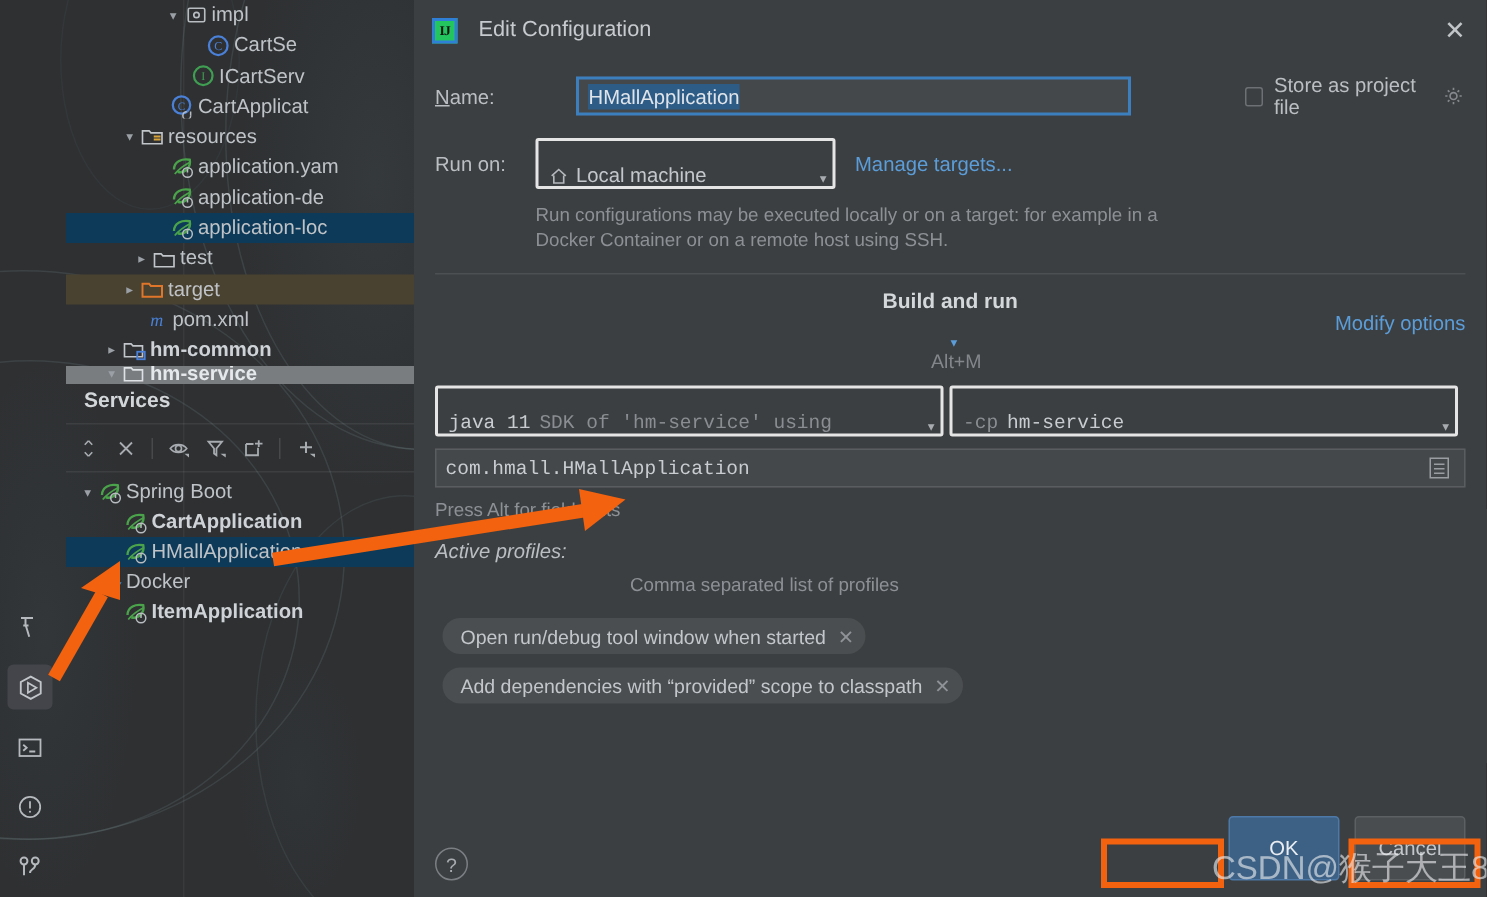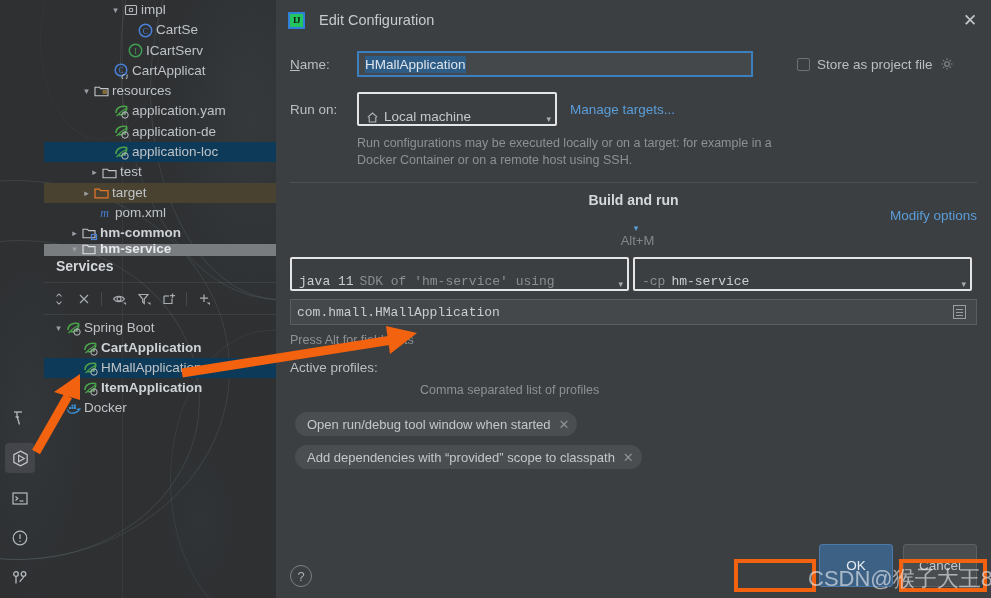--- a/index.html
+++ b/index.html
@@ -542,62 +542,62 @@
         <svg width="16" height="15" viewBox="0 0 16 15">
             <path d="M2 9 C2 3.5 7.5 1.5 12.5 2.5 C13.5 7 9.5 12 4.5 10.5" fill="none" stroke="#4aa34a" stroke-width="1.6"></path>
             <path d="M2.5 12 C5 9 9 6 13 4" fill="none" stroke="#4aa34a" stroke-width="1.2"></path>
             <circle cx="11" cy="11" r="3.2" fill="none" stroke="#b9bdc1" stroke-width="1"></circle>
             <path d="M11 8.5 L11 11" stroke="#b9bdc1" stroke-width="1"></path>
           </svg>
       </span>
       <span class="lbl">HMallApplication</span>
     </div>
 
-    <div class="trow bold">
-      <span style="width:38px;flex:0 0 38px"></span>
-      <span class="ic">
-        <svg width="16" height="15" viewBox="0 0 16 15">
-            <path d="M2 9 C2 3.5 7.5 1.5 12.5 2.5 C13.5 7 9.5 12 4.5 10.5" fill="none" stroke="#4aa34a" stroke-width="1.6"></path>
-            <path d="M2.5 12 C5 9 9 6 13 4" fill="none" stroke="#4aa34a" stroke-width="1.2"></path>
-            <circle cx="11" cy="11" r="3.2" fill="none" stroke="#b9bdc1" stroke-width="1"></circle>
-            <path d="M11 8.5 L11 11" stroke="#b9bdc1" stroke-width="1"></path>
-          </svg>
-      </span>
-      <span class="lbl">ItemApplication</span>
-    </div>
-
     <div class="trow">
       <span style="width:21px;flex:0 0 21px"></span>
       <span class="ic">
         <svg width="16" height="14" viewBox="0 0 16 14">
             <g fill="#3b8fd4">
               <rect x="3" y="6" width="2" height="2"></rect>
               <rect x="5.5" y="6" width="2" height="2"></rect>
               <rect x="8" y="6" width="2" height="2"></rect>
               <rect x="5.5" y="3.6" width="2" height="2"></rect>
               <rect x="8" y="3.6" width="2" height="2"></rect>
             </g>
             <path d="M1.5 8.5 C2 11.5 5 12.5 8 12 C11.5 11.4 13 9.5 13.8 8 C12.5 8.3 11.5 8.3 10.8 8.3" fill="none" stroke="#3b8fd4" stroke-width="1.3"></path>
           </svg>
       </span>
       <span class="lbl">Docker</span>
     </div>
+
+    <div class="trow bold">
+      <span style="width:38px;flex:0 0 38px"></span>
+      <span class="ic">
+        <svg width="16" height="15" viewBox="0 0 16 15">
+            <path d="M2 9 C2 3.5 7.5 1.5 12.5 2.5 C13.5 7 9.5 12 4.5 10.5" fill="none" stroke="#4aa34a" stroke-width="1.6"></path>
+            <path d="M2.5 12 C5 9 9 6 13 4" fill="none" stroke="#4aa34a" stroke-width="1.2"></path>
+            <circle cx="11" cy="11" r="3.2" fill="none" stroke="#b9bdc1" stroke-width="1"></circle>
+            <path d="M11 8.5 L11 11" stroke="#b9bdc1" stroke-width="1"></path>
+          </svg>
+      </span>
+      <span class="lbl">ItemApplication</span>
+    </div>
   </div>
 
   <div class="dialog">
 
     <div class="dlg-title">
       <span class="ij-logo">IJ</span>
       <span class="ttxt">Edit Configuration</span>
       <span class="dlg-close">✕</span>
     </div>
 
     <div class="dlg-body">
 
-      <div class="frow" style="margin-top:10px; height:28px;">
+      <div class="frow" style="margin-top:10px; height:28px;gap:32px;">
         <span class="flabel" style="width:67px;"><u>N</u>ame:</span>
         <div class="txtinput focused" style="width:396px;">
           <span class="sel-text">HMallApplication</span>
         </div>
         <div class="checkrow" style="margin-left:44px;">
           <span class="cbox"></span>
           <span class="flabel">Store as project file</span>
           <span style="display:flex;align-items:center;">
             <svg width="15" height="15" viewBox="0 0 15 15">
                 <g stroke="#85898d" stroke-width="1.1" fill="none">
@@ -653,21 +653,21 @@
           <span class="mlicon">
               <i></i>
               <i></i>
               <i></i>
             </span>
         </div>
       </div>
 
       <div class="helptext" style="margin-top:7px;">Press Alt for field hints</div>
 
-      <div class="frow" style="margin-top:11px;">
+      <div class="frow" style="margin-top:11px;font-style:italic;">
         <span class="flabel" style="width:119px;">Active profiles:</span>
       </div>
       <div class="helptext" style="margin-top:7px; margin-left:130px;">Comma separated list of profiles</div>
 
       <div style="margin-top:13px; margin-left:5px;">
         <span class="chip">
           <span>Open run/debug tool window when started</span>
           <span class="x">✕</span>
         </span>
       </div>

